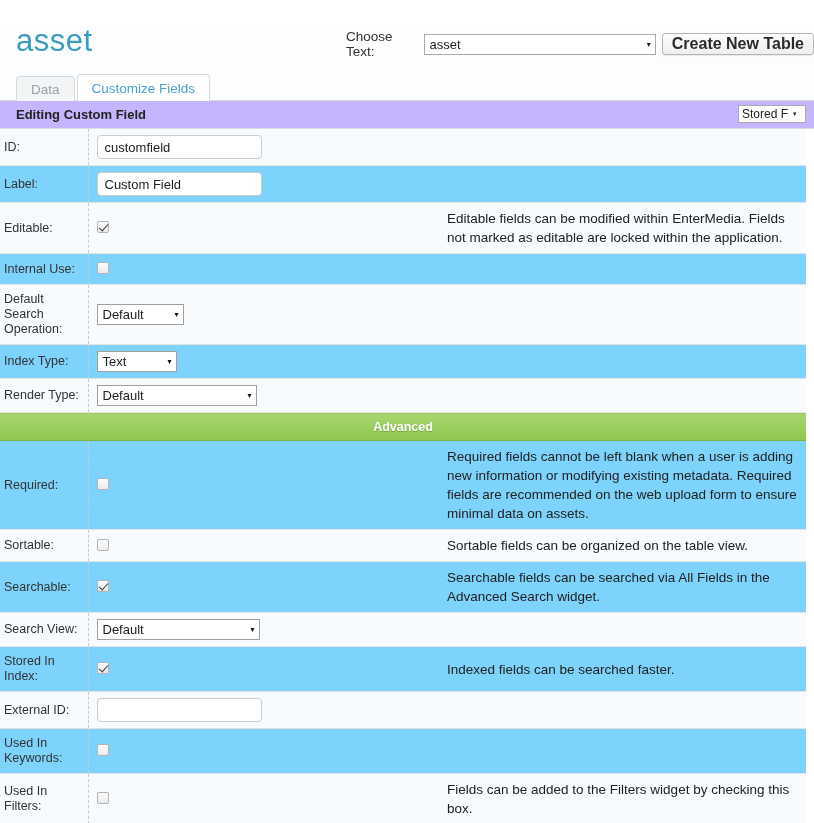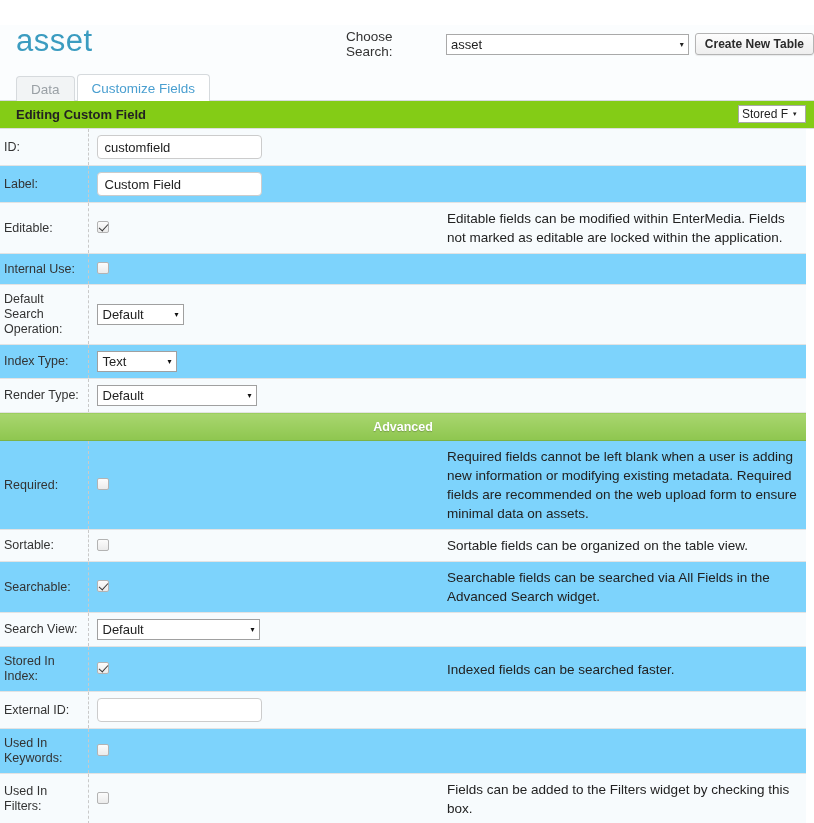--- a/index.html
+++ b/index.html
@@ -55,21 +55,21 @@
     font-family: "Liberation Sans", sans-serif;
   }
   .chooser-select .caret { font-size: 8px; color:#222; }
 
   .btn {
     height: 22px;
     padding: 0 9px;
     border: 1px solid #b4b4b4;
     border-radius: 3px;
     background: linear-gradient(to bottom, #fdfdfd 0%, #eeeeee 100%);
-    font-size: 12px;
+    font-size: 16px;
     font-weight: bold;
     color: #2b2b2b;
     display: flex;
     align-items: center;
     box-shadow: 0 1px 1px rgba(0,0,0,.08);
     white-space: nowrap;
     font-family: "Liberation Sans", sans-serif;
   }
 
   
@@ -102,21 +102,21 @@
     color: #4a9fd0;
     border-color: #d6dadd;
     height: 27px;
     z-index: 2;
   }
 
   
   .edit-header {
     position: relative;
     height: 28px;
-    background: #84cc16;
+    background: #c4b5fd;
     border-bottom: 1px solid #dddddd;
     display: flex;
     align-items: center;
     padding-left: 16px;
   }
   .edit-header-title {
     font-size: 13px;
     font-weight: bold;
     color: #222;
   }
@@ -246,21 +246,21 @@
     text-shadow: 0 1px 1px rgba(0,0,0,.22);
   }
 </style>
 </head>
 <body>
 
 <div class="topbar">
   <div class="brand">asset</div>
 
   <div class="table-chooser">
-    <span class="chooser-label">Choose Search:</span>
+    <span class="chooser-label">Choose Text:</span>
     <div class="chooser-select">
       <span>asset</span>
       <span class="caret">▾</span>
     </div>
     <div class="btn">Create New Table</div>
   </div>
 </div>
 
 <div class="tabstrip">
   <div class="tab">Data</div>

